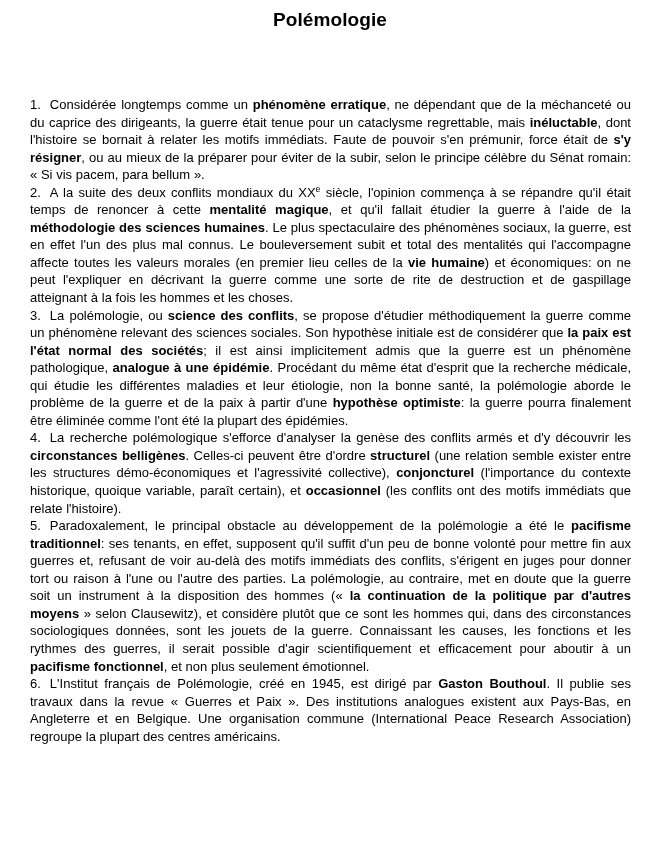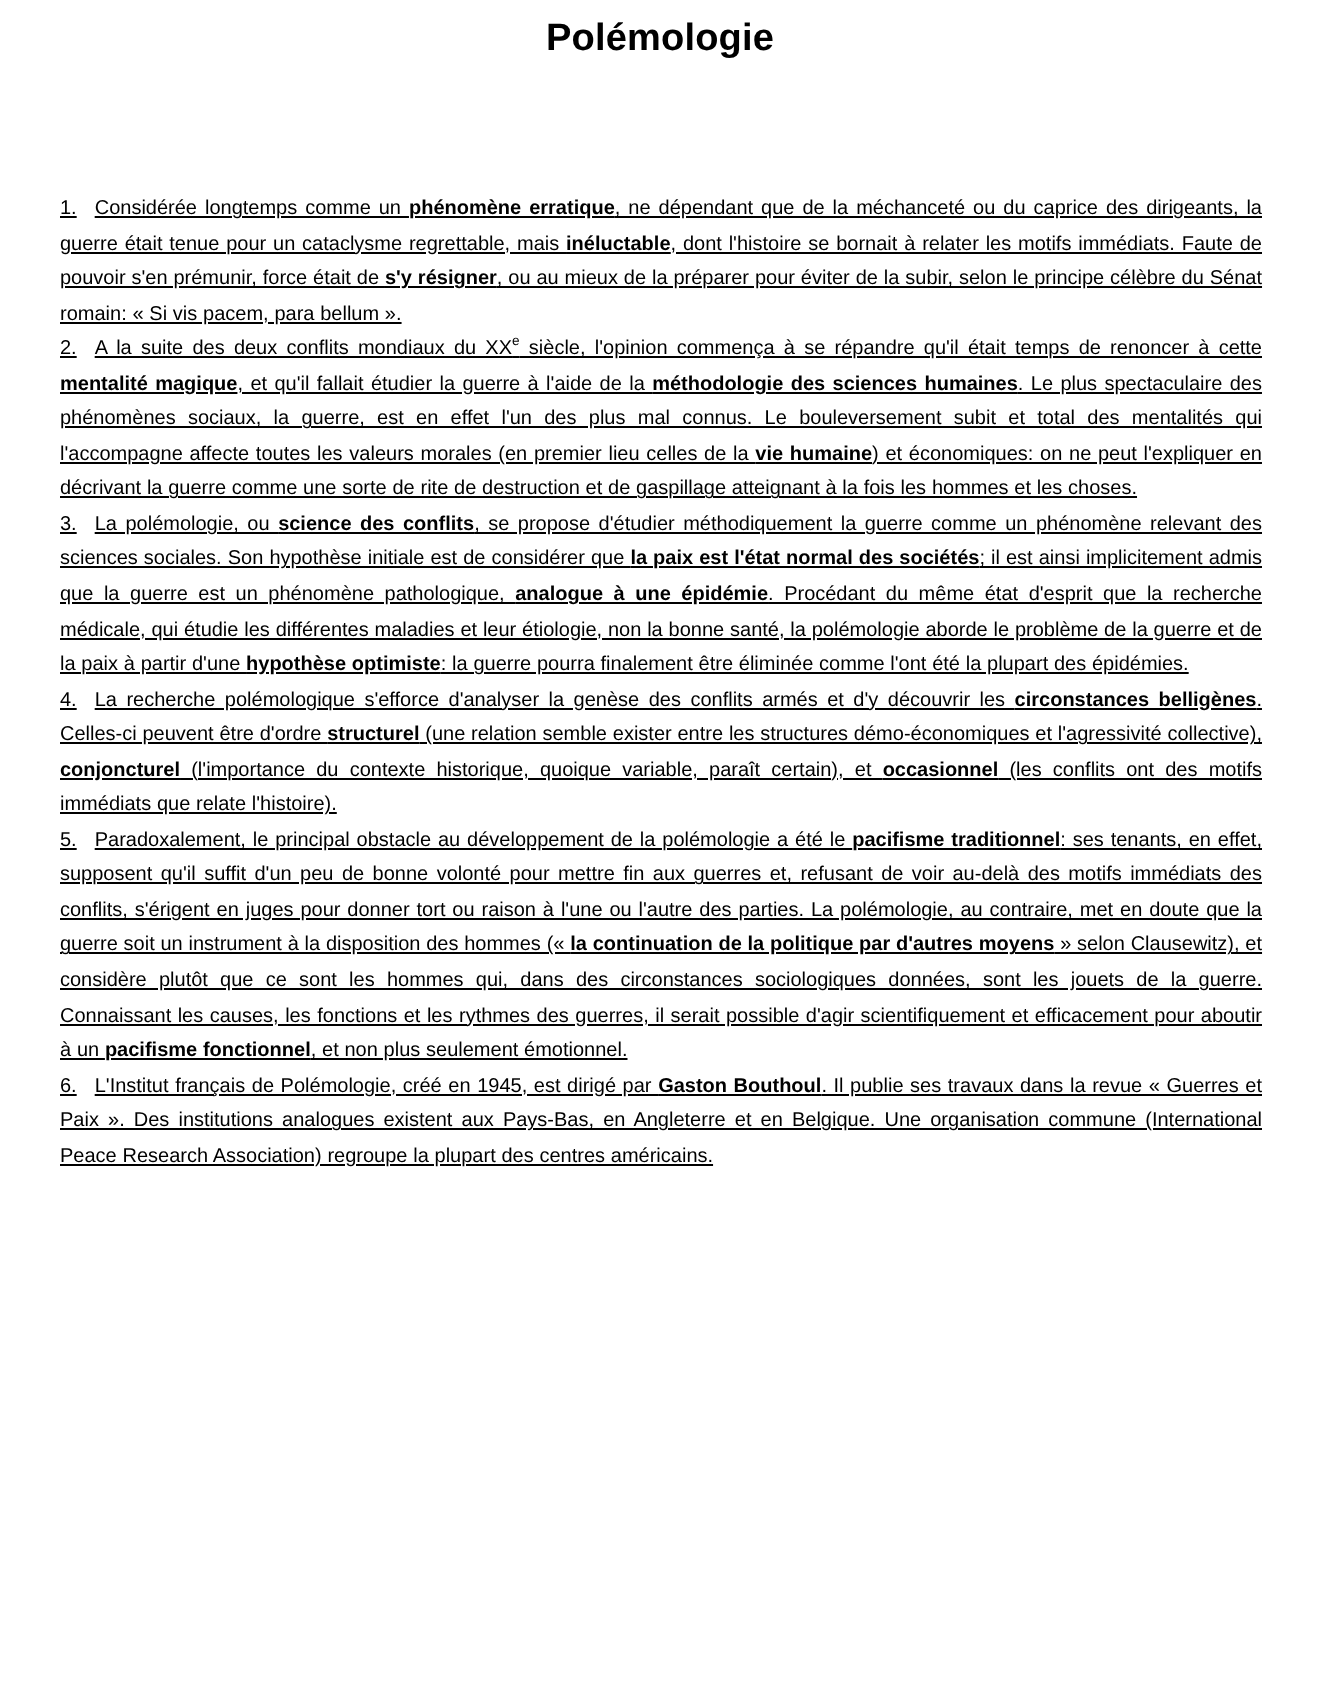--- a/index.html
+++ b/index.html
@@ -37,27 +37,26 @@
   }
   .body-text {
     position: absolute;
     top: 96px;
     left: 30px;
     width: 601px;
   }
   p.para {
     margin: 0 0 0 0;
     padding: 0;
-    font-size: 10px;
+    font-size: 13px;
     line-height: 17.55px;
     text-align: justify;
     text-justify: inter-word;
     word-spacing: 0.1px;
     hyphens: none;
-    text-decoration: underline;
   }
   p.para b {
     font-weight: bold;
   }
   .num {
     font-weight: normal;
   }
   .num-gap {
     display: inline-block;
     width: 9px;

